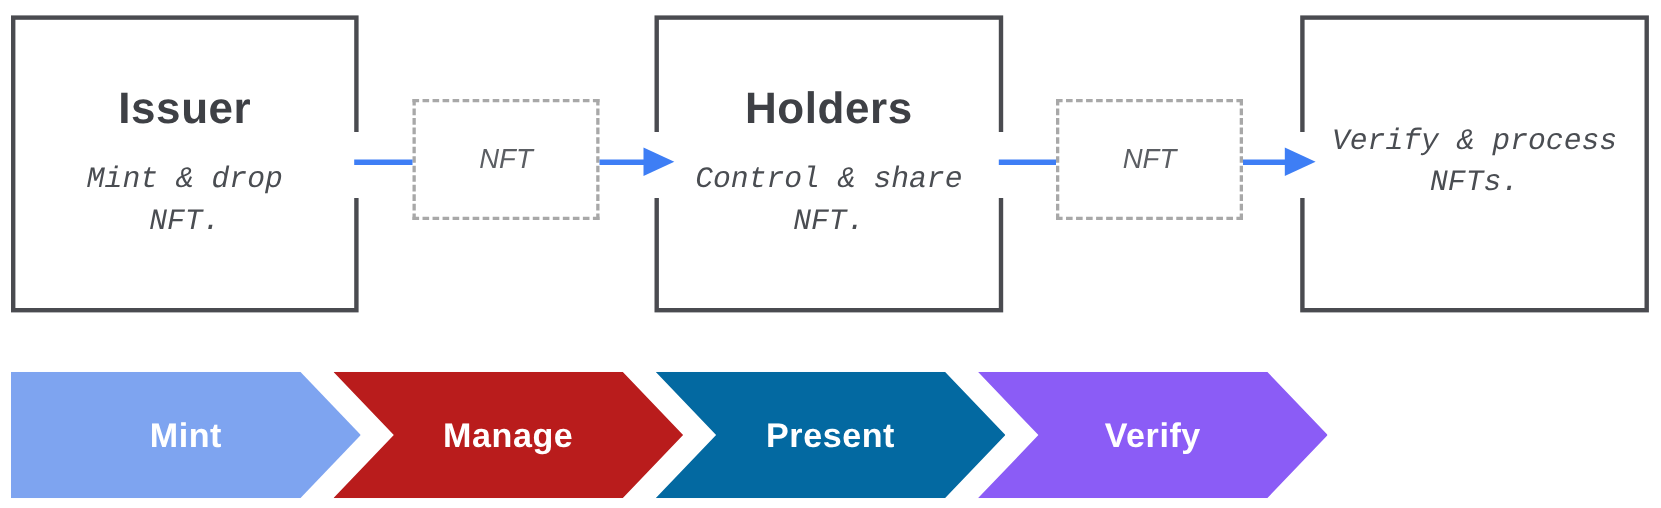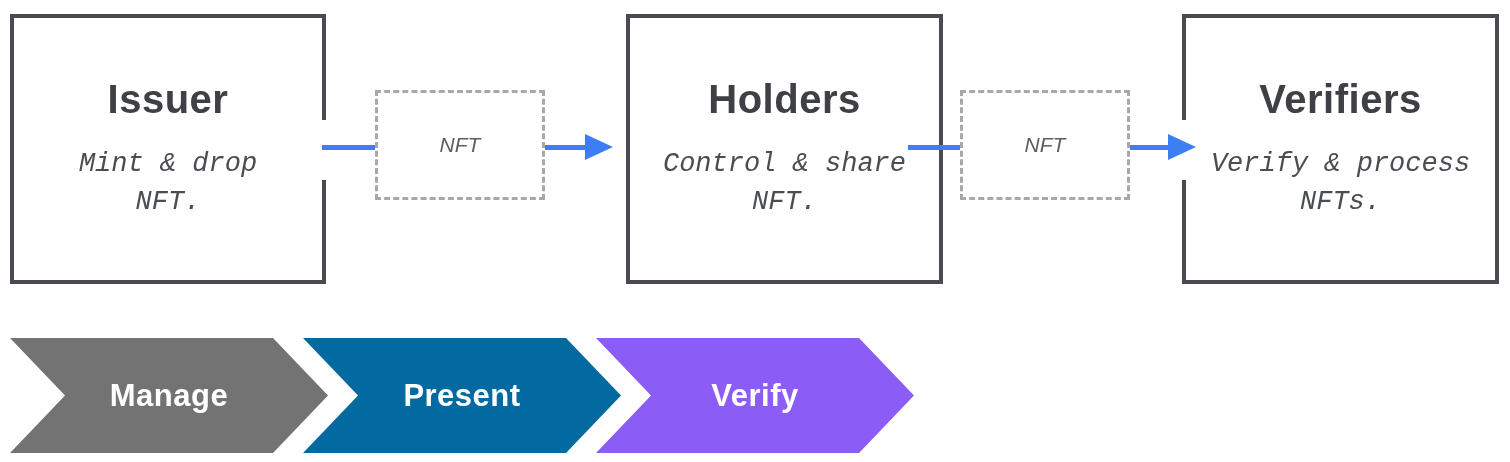--- a/index.html
+++ b/index.html
@@ -12,21 +12,21 @@
   .stage { position: absolute; inset: 0; }
 
   
   .actor-box {
     position: absolute; top: 14px; height: 270px; width: 317px;
     border: 4px solid #4a4b50; background: #ffffff;
     display: flex; flex-direction: column; align-items: center; justify-content: center;
     z-index: 1; text-align: center;
   }
   .actor-box.issuer    { left: 10px;   width: 316px; }
-  .actor-box.holders   { left: 626px; align-items: center;  }
+  .actor-box.holders   { left: 595px; align-items: center;  }
   .actor-box.verifiers { left: 1182px; }
   .actor-title {
     font-size: 40px; font-weight: bold; color: #3e4045;
     letter-spacing: 0.5px; margin-bottom: 24px;
   }
   .actor-sub {
     font-size: 27px; font-style: italic; color: #4a4d52;
     line-height: 1.4; white-space: pre-line; font-family: Liberation Mono, monospace;
   }
 
@@ -42,21 +42,21 @@
 
   
   .nft-box {
     position: absolute; top: 90px; width: 170px; height: 110px;
     border: 3px dashed #a8a8a8; background: #ffffff;
     display: flex; align-items: center; justify-content: center;
     z-index: 1;
   }
   .nft-box.t1 { left: 375px; }
   .nft-box.t2 { left: 960px; }
-  .nft-label { font-size: 21px; font-style: italic; color: #5b5e63; }
+  .nft-label { font-size: 25px; font-style: italic; color: #5b5e63; }
 
   
   .conn-line {
     position: absolute; top: 145px; height: 5px;
     background: #3e7ef5; z-index: 3;
   }
   .line-a1 { left: 322px;  width: 53px; }
   .line-a2 { left: 545px;  width: 41px; }
   .line-b1 { left: 908px;  width: 52px; }
   .line-b2 { left: 1130px; width: 39px; }
@@ -95,21 +95,20 @@
     <div class="actor-title">Issuer</div>
     <div class="actor-sub">Mint &amp; drop
 NFT.</div>
   </div>
   <div class="actor-box holders">
     <div class="actor-title">Holders</div>
     <div class="actor-sub">Control &amp; share
 NFT.</div>
   </div>
   <div class="actor-box verifiers">
-    <div class="actor-title">Verifiers</div>
     <div class="actor-sub">Verify &amp; process
 NFTs.</div>
   </div>
 
   <div class="border-gap gap-issuer-right"></div>
   <div class="border-gap gap-holders-left"></div>
   <div class="border-gap gap-holders-right"></div>
   <div class="border-gap gap-verifiers-left"></div>
 
   <div class="nft-box t1">
@@ -120,21 +119,24 @@
   </div>
 
   <div class="conn-line line-a1"></div>
   <div class="conn-line line-a2"></div>
   <div class="conn-head head-1"></div>
   <div class="conn-line line-b1"></div>
   <div class="conn-line line-b2"></div>
   <div class="conn-head head-2"></div>
 
   <div class="chevron-band">
-    <div class="chevron" style="background: #737373;">
+    <div class="chevron first" style="background: rgb(126, 164, 240);">
+      <span class="chevron-label">Mint</span>
+    </div>
+    <div class="chevron" style="background: #b91c1c;">
       <span class="chevron-label">Manage</span>
     </div>
     <div class="chevron" style="background: #0369a1;">
       <span class="chevron-label">Present</span>
     </div>
     <div class="chevron" style="background: #8b5cf6;">
       <span class="chevron-label">Verify</span>
     </div>
   </div>
 

